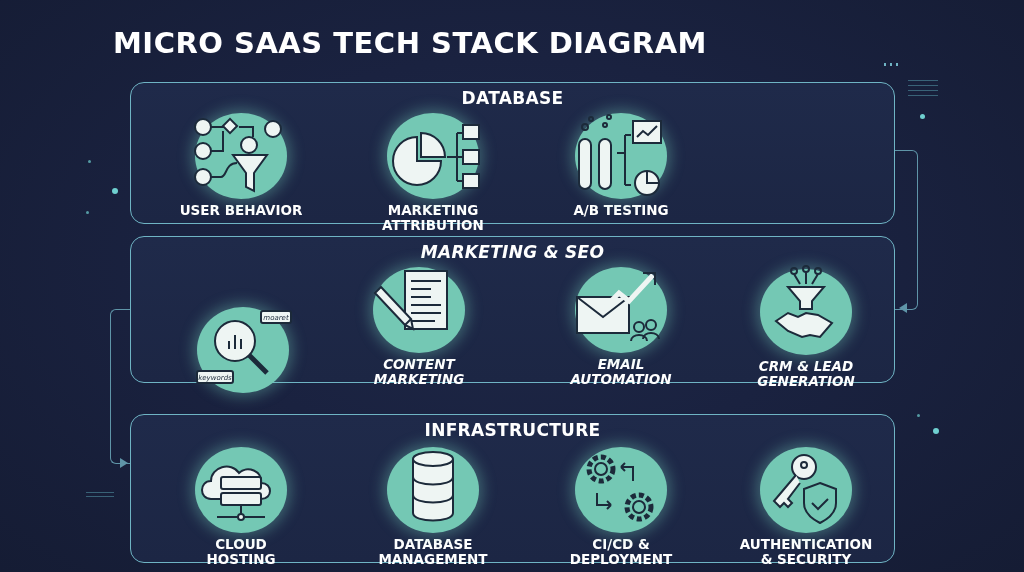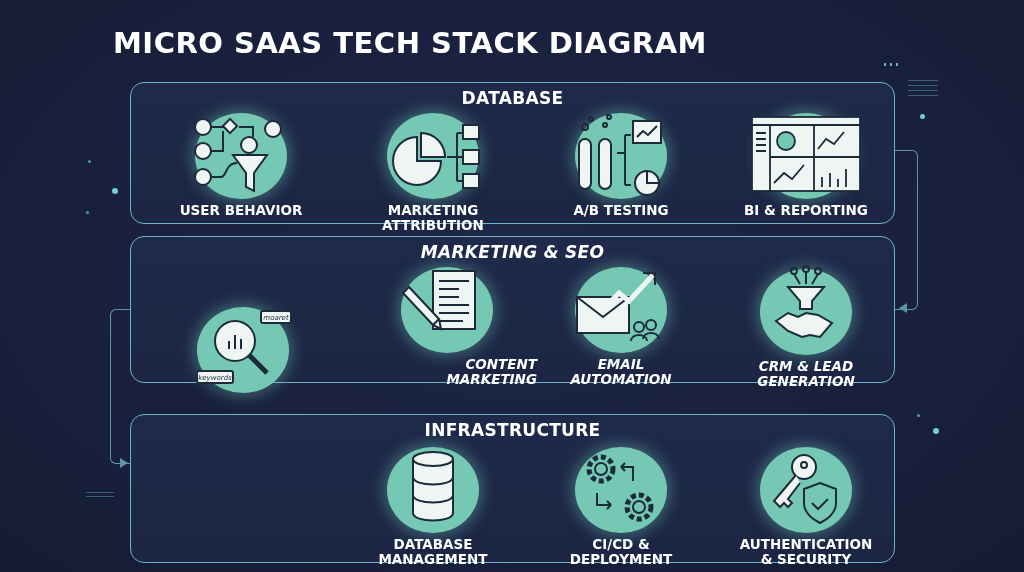--- a/index.html
+++ b/index.html
@@ -88,50 +88,38 @@
           <circle cx="48" cy="14" r="2"></circle>
         <path d="M56 50h8M64 32v50M64 32h6M64 82h6"></path>
         <rect x="72" y="18" width="28" height="22" fill="#eef5f3"></rect>
           <path d="M76 34l6-6 5 4 9-9"></path>
         <circle cx="86" cy="80" r="12" fill="#eef5f3"></circle>
           <path d="M86 68v12h12"></path>
       </svg>
     </div>
     <div class="label">A/B TESTING</div>
   </div>
-  <div class="item" style="left:675px;top:30px;">
-    <div class="circle">
-      <svg viewBox="0 0 120 106" stroke="#1c2a3a" stroke-width="1.8" fill="none">
-        <rect x="6" y="14" width="108" height="74" fill="#eef5f3"></rect>
-          <path d="M6 22h108M24 22v66M68 22v66M24 54h90"></path>
-        <circle cx="40" cy="38" r="9" fill="#74c8b4"></circle>
-          <path d="M72 46l8-10 8 5 10-12M28 80l10-10 8 6 12-14M76 84v-10M84 84v-14M92 84v-8M100 84v-18"></path>
-        <path d="M10 30h10M10 36h10M10 42h10M10 48h10"></path>
-      </svg>
-    </div>
-    <div class="label">BI &amp; REPORTING</div>
-  </div>
 </div>
 
 <div class="card" style="top:236px;height:147px;font-style:italic;">
   <div class="card-title">MARKETING &amp; SEO</div>
   <div class="item" style="left:112px;top:30px;margin-top:40px;">
     <div class="circle">
       <svg viewBox="0 0 120 106" fill="none" stroke="#1c2a3a" stroke-width="2">
         <circle cx="52" cy="44" r="20" fill="#eef5f3"></circle>
           <path d="M66 58l18 18" stroke-width="5"></path>
         <path d="M46 52v-8M52 52v-14M58 52v-10"></path>
         <rect x="78" y="14" width="30" height="12" rx="2" fill="#eef5f3"></rect>
         <rect x="14" y="74" width="36" height="12" rx="2" fill="#eef5f3"></rect>
         <text x="93" y="23" font-size="7" fill="#1c2a3a" stroke="none" text-anchor="middle" font-family="DejaVu Sans, sans-serif">moaret</text>
         <text x="32" y="83" font-size="7" fill="#1c2a3a" stroke="none" text-anchor="middle" font-family="DejaVu Sans, sans-serif">keywords</text>
       </svg>
     </div>
   </div>
-  <div class="item" style="left:316px;top:30px;text-align:right;">
+  <div class="item" style="left:288px;top:30px;">
     <div class="circle">
       <svg viewBox="0 0 120 106" fill="none" stroke="#1c2a3a" stroke-width="2">
         <rect x="46" y="14" width="42" height="58" fill="#eef5f3"></rect>
         <path d="M52 24h30M52 32h20M52 40h20M52 48h30M52 56h30M52 64h24"></path>
         <path d="M22 30l30 32-6 6-30-32z" fill="#eef5f3"></path>
           <path d="M46 68l8 4-2-10"></path>
       </svg>
     </div>
     <div class="label">CONTENT
 MARKETING</div>
@@ -162,20 +150,33 @@
         <path d="M30 62l12-8 10 4 8-4 12 2 14 8-12 14-10-2-8 2-14-6z" fill="#eef5f3"></path>
       </svg>
     </div>
     <div class="label">CRM &amp; LEAD
 GENERATION</div>
   </div>
 </div>
 
 <div class="card" style="top:414px;height:149px;">
   <div class="card-title">INFRASTRUCTURE</div>
+  <div class="item" style="left:110px;top:32px;">
+    <div class="circle">
+      <svg viewBox="0 0 120 106" fill="none" stroke="#1c2a3a" stroke-width="2">
+        <path d="M30 62c-12 0-12-18 0-18 0-14 20-20 28-8 8-8 24-2 22 10 12 0 12 16 0 16z" fill="#eef5f3"></path>
+        <rect x="40" y="40" width="40" height="12" rx="2" fill="#eef5f3"></rect>
+          <rect x="40" y="56" width="40" height="12" rx="2" fill="#eef5f3"></rect>
+        <path d="M60 68v12M36 80h48"></path>
+          <circle cx="60" cy="80" r="3" fill="#eef5f3"></circle>
+      </svg>
+    </div>
+    <div class="label">CLOUD
+HOSTING</div>
+  </div>
   <div class="item" style="left:302px;top:32px;text-align:center;">
     <div class="circle">
       <svg viewBox="0 0 120 106" fill="none" stroke="#1c2a3a" stroke-width="2">
         <path d="M40 22v54c0 10 40 10 40 0V22" fill="#eef5f3"></path>
           <ellipse cx="60" cy="22" rx="20" ry="7" fill="#eef5f3"></ellipse>
         <path d="M40 40c0 10 40 10 40 0M40 58c0 10 40 10 40 0"></path>
       </svg>
     </div>
     <div class="label">DATABASE
 MANAGEMENT</div>

